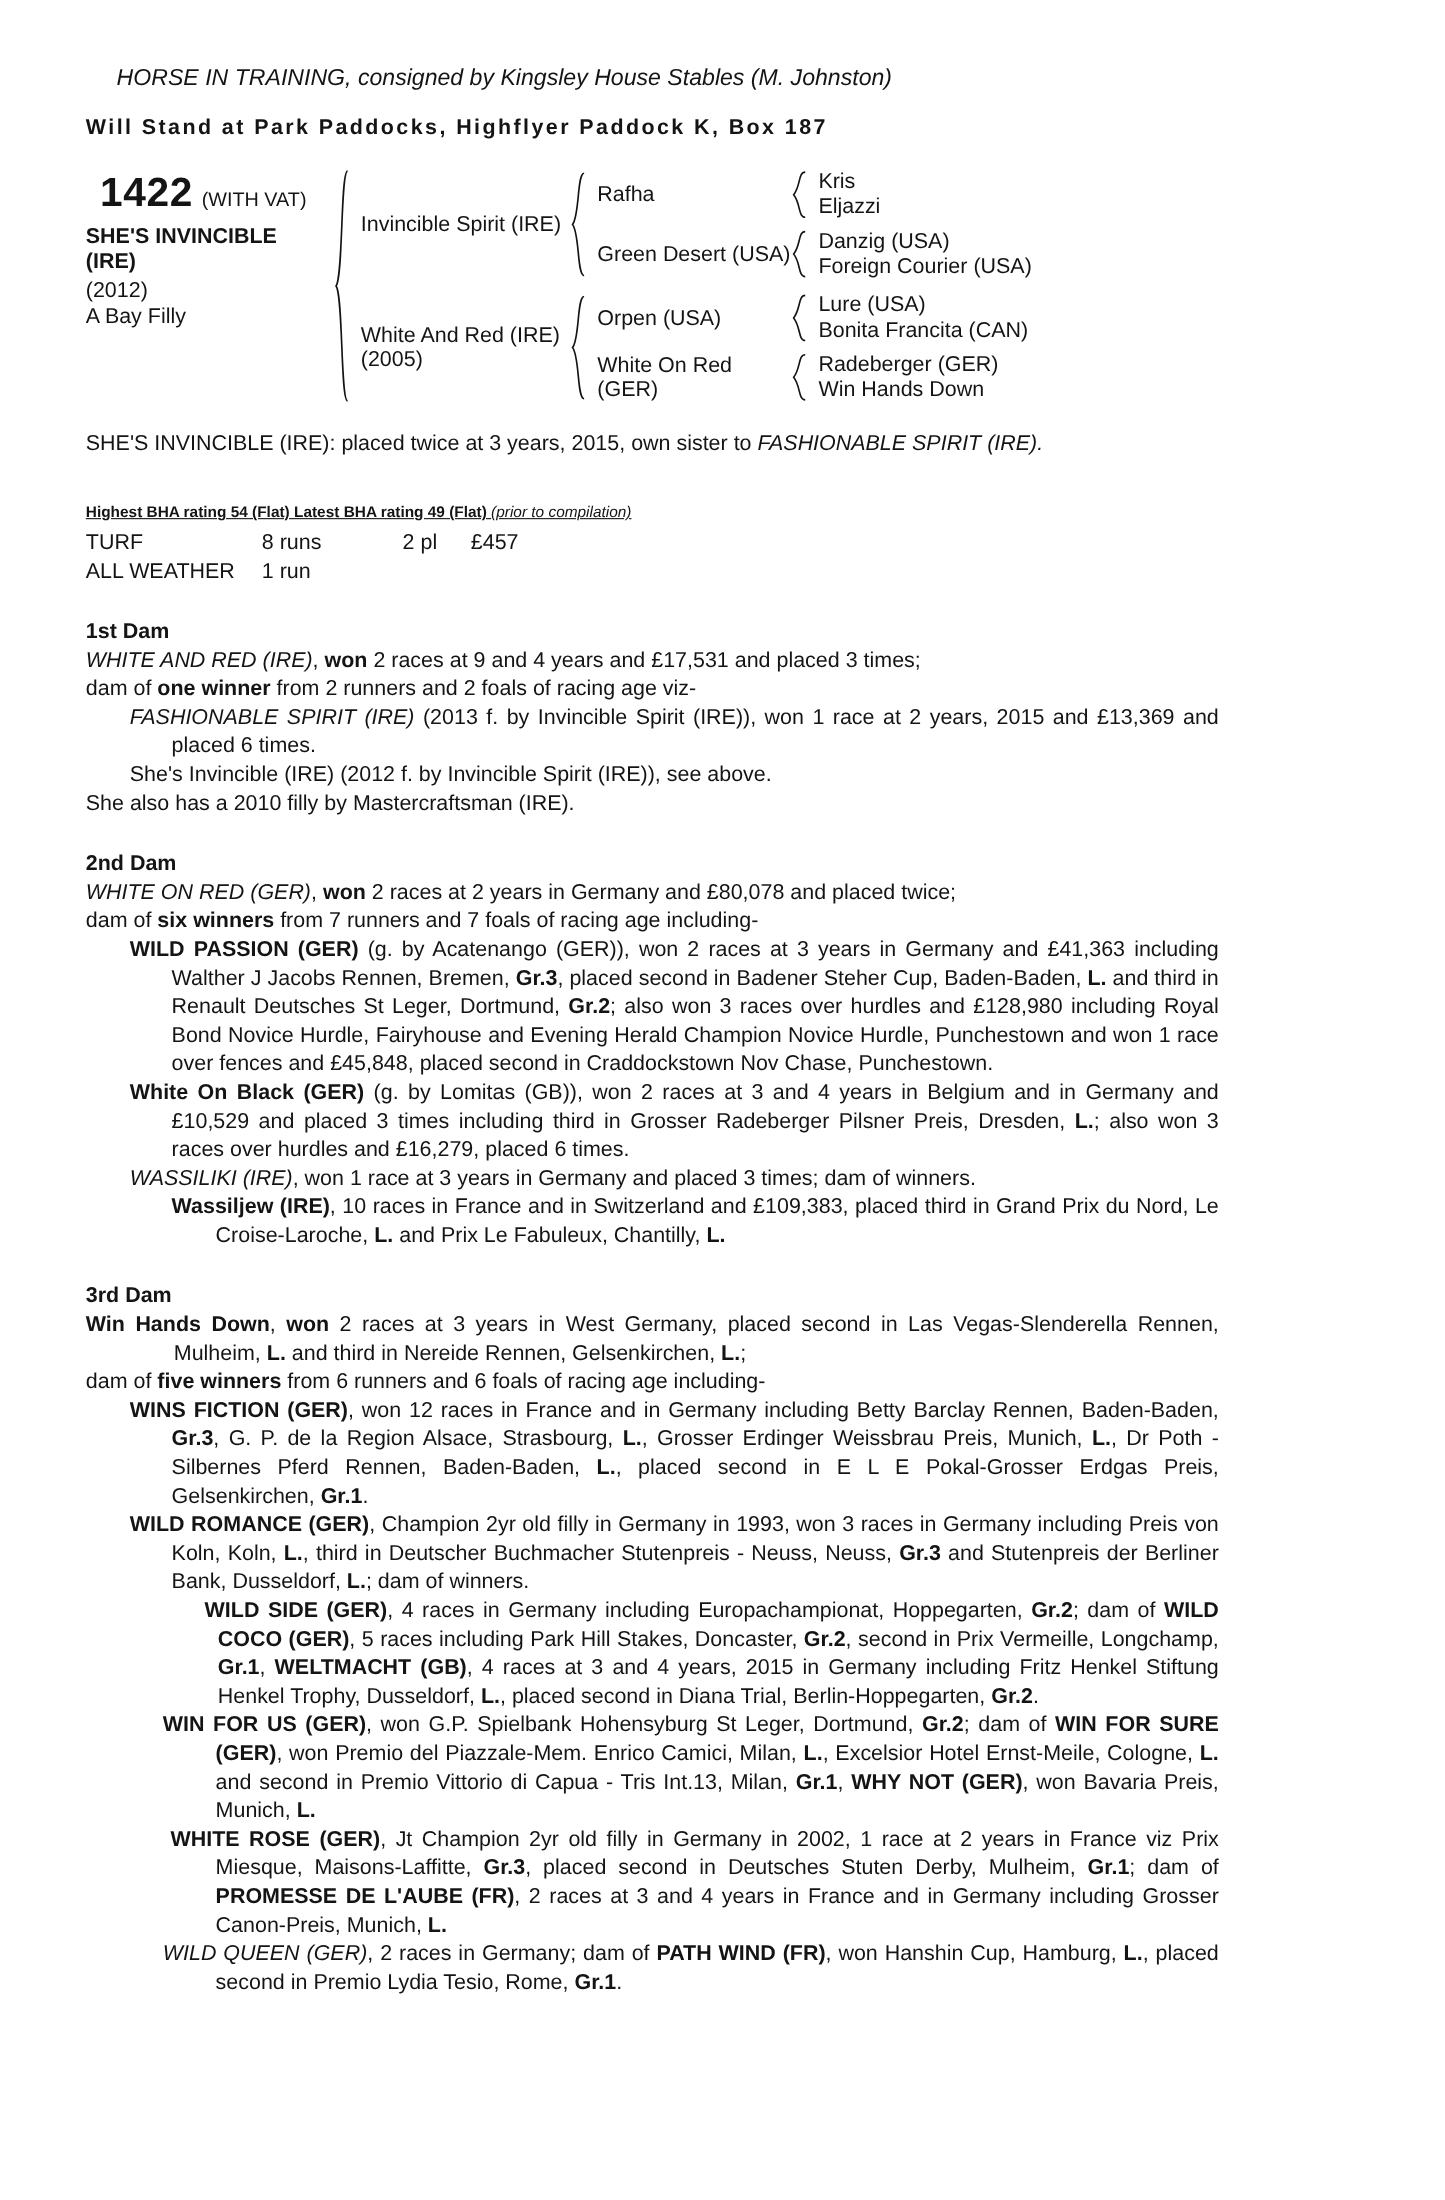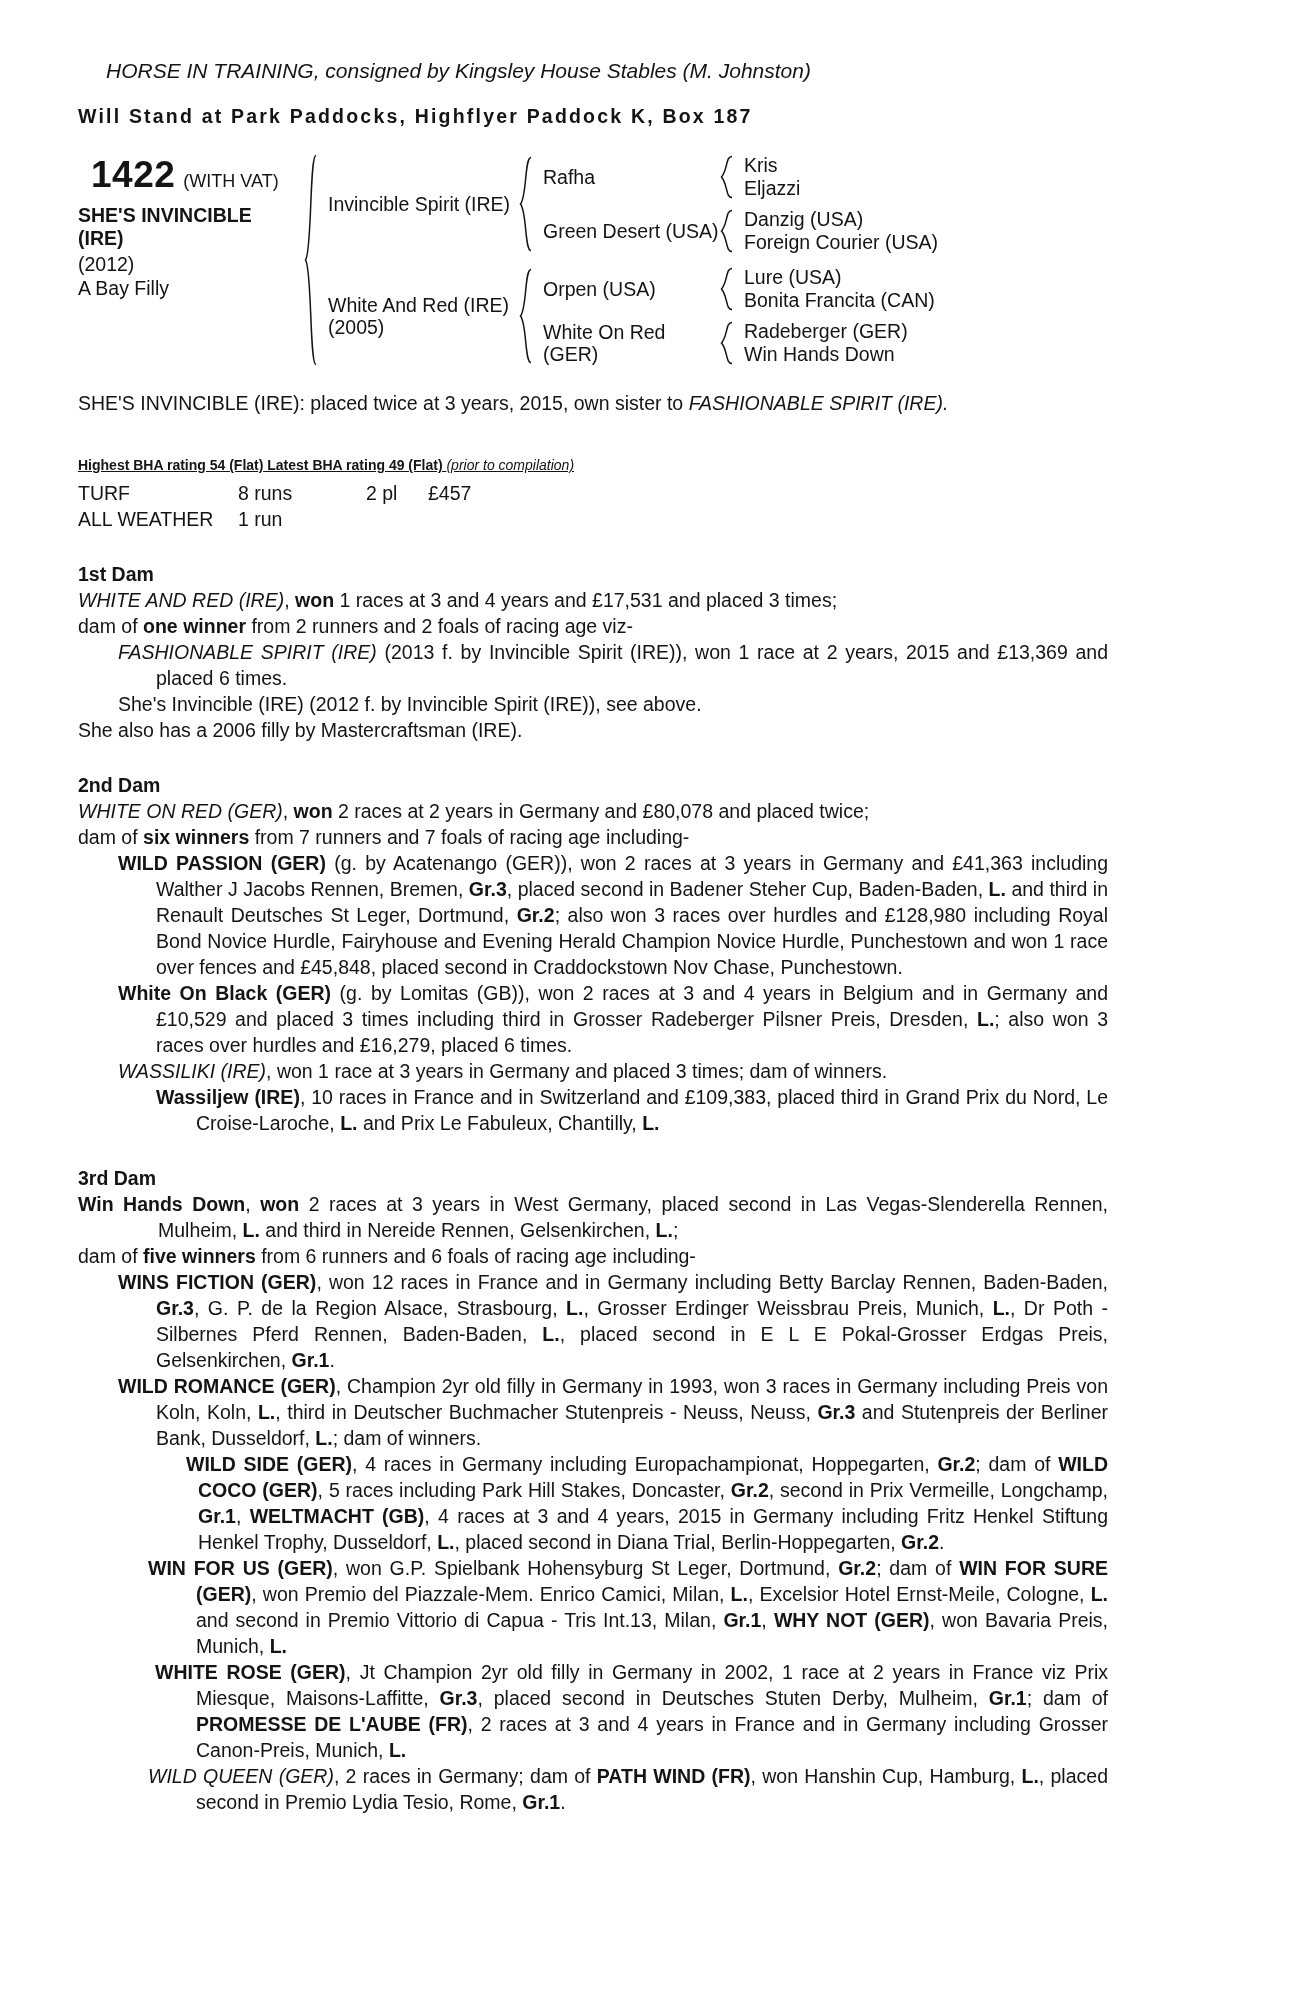--- a/index.html
+++ b/index.html
@@ -144,25 +144,25 @@
       <span>ALL WEATHER</span>
       <span>1 run</span>
       <span></span>
       <span></span>
     </div>
   </div>
 
   <div class="section">
     <div class="sec-heading">1st Dam</div>
     <div>
-        <div class="para" style="padding-left: 0px; text-indent: 0px;"><span class="i">WHITE AND RED (IRE)</span><span>, </span><span class="b">won</span><span> 1 races at 3 and 4 years and £17,531 and placed 3 times;</span></div>
+        <div class="para" style="padding-left: 0px; text-indent: 0px;"><span class="i">WHITE AND RED (IRE)</span><span>, </span><span class="b">won</span><span> 2 races at 9 and 4 years and £17,531 and placed 3 times;</span></div>
         <div class="para" style="padding-left: 0px; text-indent: 0px;"><span>dam of </span><span class="b">one winner</span><span> from 2 runners and 2 foals of racing age viz-</span></div>
         <div class="para" style="padding-left: 78px; text-indent: -38px;"><span class="i">FASHIONABLE SPIRIT (IRE)</span><span> (2013 f. by Invincible Spirit (IRE)), won 1 race at 2 years, 2015 and £13,369 and placed 6 times.</span></div>
         <div class="para" style="padding-left: 78px; text-indent: -38px;"><span>She's Invincible (IRE) (2012 f. by Invincible Spirit (IRE)), see above.</span></div>
-        <div class="para" style="padding-left: 0px; text-indent: 0px;"><span>She also has a 2006 filly by Mastercraftsman (IRE).</span></div>
+        <div class="para" style="padding-left: 0px; text-indent: 0px;"><span>She also has a 2010 filly by Mastercraftsman (IRE).</span></div>
       </div>
   </div>
 
   <div class="section">
     <div class="sec-heading">2nd Dam</div>
     <div>
         <div class="para" style="padding-left: 0px; text-indent: 0px;"><span class="i">WHITE ON RED (GER)</span><span>, </span><span class="b">won</span><span> 2 races at 2 years in Germany and £80,078 and placed twice;</span></div>
         <div class="para" style="padding-left: 0px; text-indent: 0px;"><span>dam of </span><span class="b">six winners</span><span> from 7 runners and 7 foals of racing age including-</span></div>
         <div class="para" style="padding-left: 78px; text-indent: -38px;"><span class="b">WILD PASSION (GER)</span><span> (g. by Acatenango (GER)), won 2 races at 3 years in Germany and £41,363 including Walther J Jacobs Rennen, Bremen, </span><span class="b">Gr.3</span><span>, placed second in Badener Steher Cup, Baden-Baden, </span><span class="b">L.</span><span> and third in Renault Deutsches St Leger, Dortmund, </span><span class="b">Gr.2</span><span>; also won 3 races over hurdles and £128,980 including Royal Bond Novice Hurdle, Fairyhouse and Evening Herald Champion Novice Hurdle, Punchestown and won 1 race over fences and £45,848, placed second in Craddockstown Nov Chase, Punchestown.</span></div>
         <div class="para" style="padding-left: 78px; text-indent: -38px;"><span class="b">White On Black (GER)</span><span> (g. by Lomitas (GB)), won 2 races at 3 and 4 years in Belgium and in Germany and £10,529 and placed 3 times including third in Grosser Radeberger Pilsner Preis, Dresden, </span><span class="b">L.</span><span>; also won 3 races over hurdles and £16,279, placed 6 times.</span></div>

